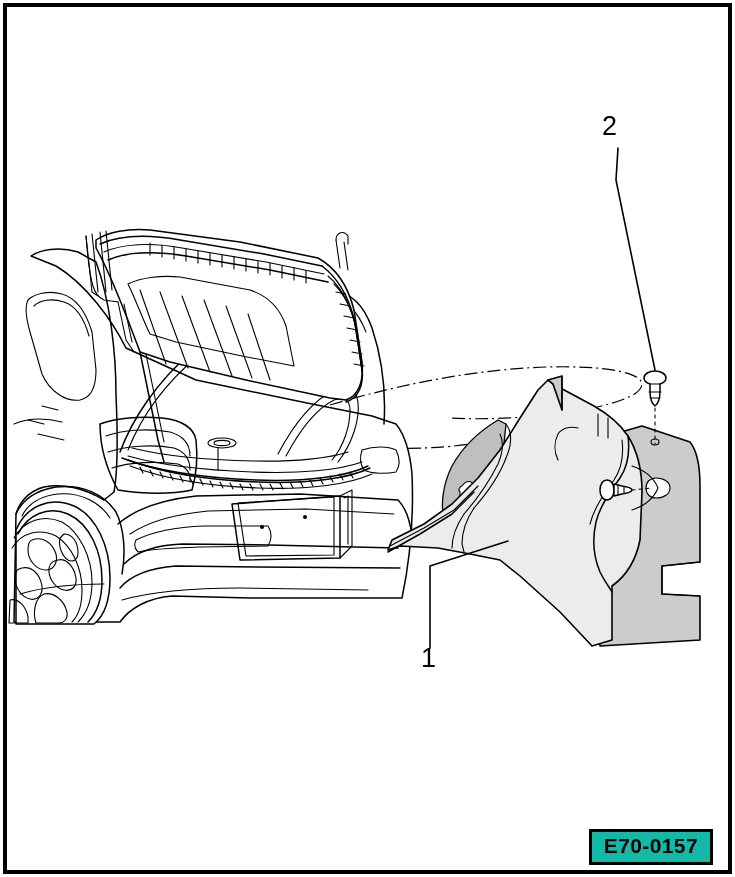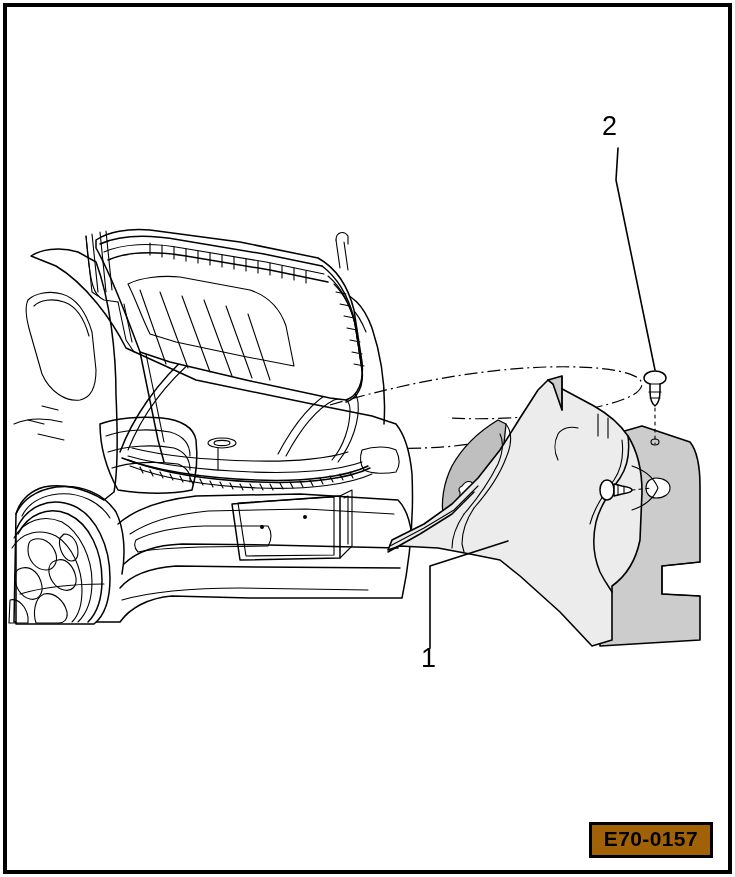--- a/index.html
+++ b/index.html
@@ -31,23 +31,23 @@
   #art {
     position: absolute;
     left: 0;
     top: 0;
     width: 735px;
     height: 877px;
   }
   #diagram-id-box {
     position: absolute;
     right: 22px;
-    bottom: 19px;
+    bottom: 12px;
     border: 3px solid #000000;
-    background: #a16207;
+    background: #14b8a6;
     padding: 2px 12px 4px 12px;
     font-size: 21px;
     font-weight: 700;
     letter-spacing: 0.4px;
     color: #000000;
     line-height: 1.15;
     font-family: "Liberation Sans", sans-serif;
   }
   .callout-num {
     position: absolute;

